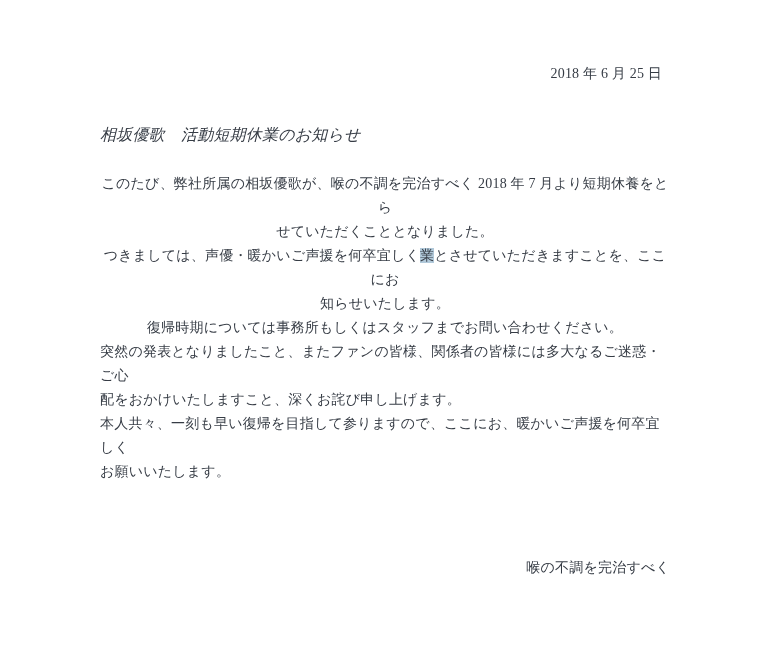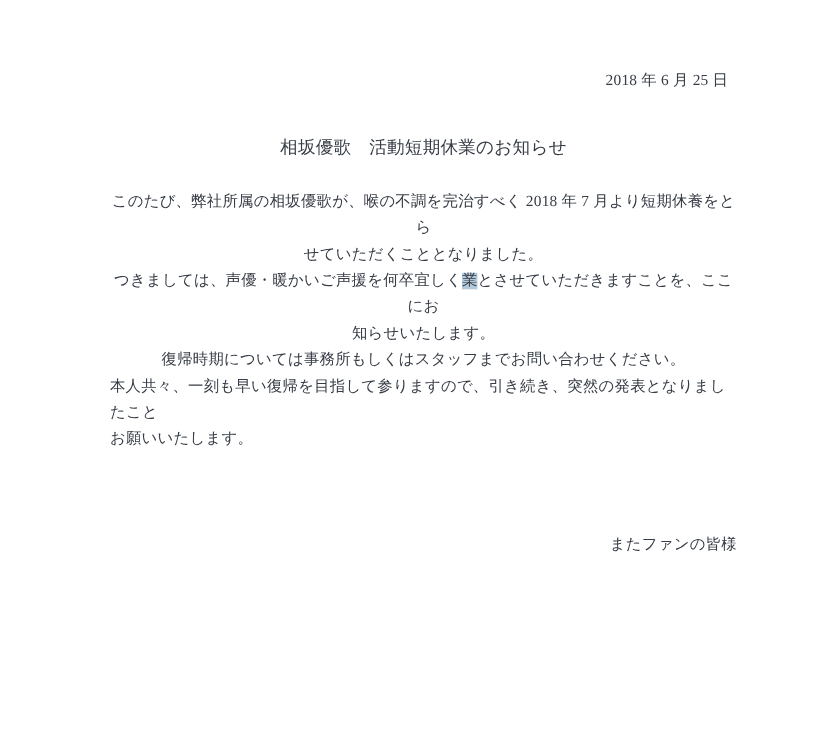--- a/index.html
+++ b/index.html
@@ -26,22 +26,23 @@
   }
   .date-line {
     text-align: right;
     padding-right: 8px;
     white-space: pre-line;
   }
   .doc-title {
     margin-top: 36px;
     font-size: 16px;
     line-height: 26px;
-    text-align: center;
+    text-align: left;
     white-space: pre-line;
+    font-style: italic;
   }
   p.para {
     margin: 0;
     white-space: pre-line;
   }
   .greeting     { margin-top: 59px; }
   .announce-block { margin-top: 24px; text-align: center; }
   .apology      { margin-top: 24px; }
   .closing      { margin-top: 24px; }
   .signature {
@@ -69,22 +70,24 @@
     <div class="announce-block">
       <p class="para">このたび、弊社所属の相坂優歌が、喉の不調を完治すべく 2018 年 7 月より短期休養をとら
 せていただくこととなりました。</p>
 
       <p class="para"><span>つきましては、声優・暖かいご声援を何卒宜しく</span><mark class="sel">業</mark><span>とさせていただきますことを、ここにお
 知らせいたします。</span></p>
 
       <p class="para">復帰時期については事務所もしくはスタッフまでお問い合わせください。</p>
     </div>
 
+    <p class="para apology">突然の発表となりましたこと、またファンの皆様、関係者の皆様には多大なるご迷惑・ご心
+配をおかけいたしますこと、深くお詫び申し上げます。</p>
 
-    <p class="para closing">本人共々、一刻も早い復帰を目指して参りますので、引き続き、突然の発表となりましたこと
+    <p class="para closing">本人共々、一刻も早い復帰を目指して参りますので、ここにお、暖かいご声援を何卒宜しく
 お願いいたします。</p>
 
     <div class="signature">
-      <div>またファンの皆様</div>
+      <div>喉の不調を完治すべく</div>
     </div>
 
   </div>
 </div>
 
 </body></html>

